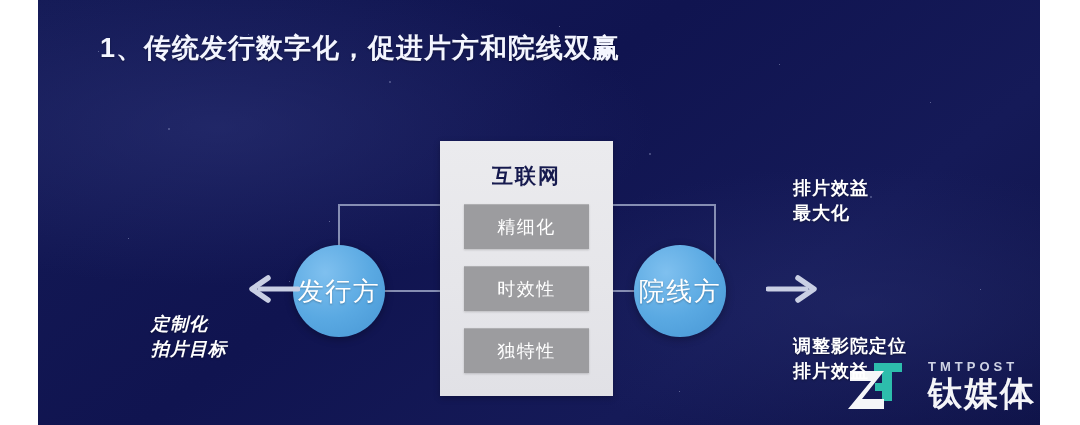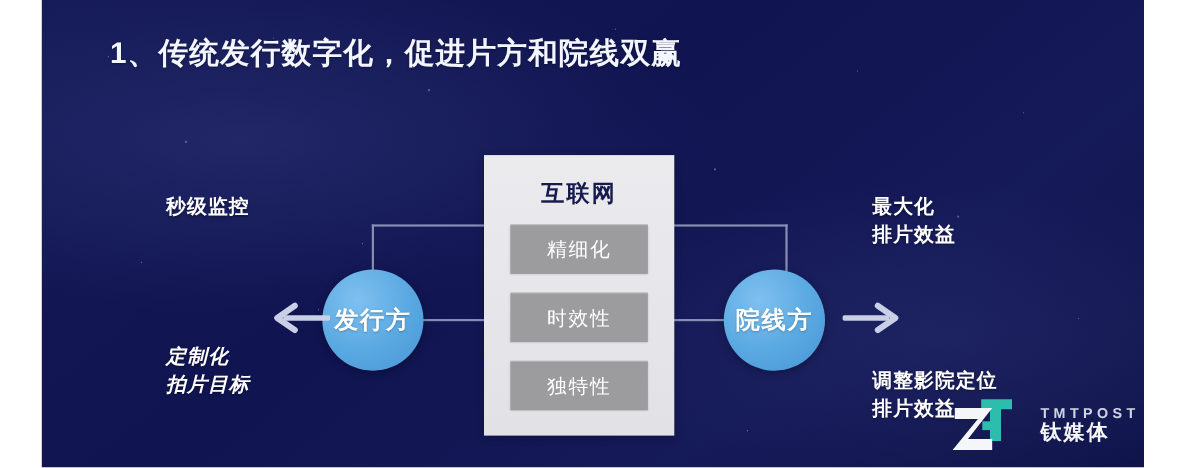--- a/index.html
+++ b/index.html
@@ -128,30 +128,30 @@
   }
 
   
   .circle {
     position: absolute;
     border-radius: 50%;
     display: flex;
     align-items: center;
     justify-content: center;
     color: #ffffff;
-    font-size: 22px;
-    font-weight: 700;
+    font-size: 26px;
+    font-weight: 400;
     letter-spacing: 1.5px;
     z-index: 5;
     background: radial-gradient(circle at 35% 30%, #7fc0ef 0%, #5aa9e2 52%, #4796d4 100%);
     box-shadow: 0 2px 8px rgba(0,0,0,.3);
     text-shadow: 0 1px 2px rgba(0,0,0,.25);
   }
   #circle-left  { left: 255px; top: 245px; width: 92px; height: 92px; }  
-  #circle-right { left: 620px; top: 245px; width: 92px; height: 92px; }  
+  #circle-right { left: 596px; top: 245px; width: 92px; height: 92px; }  
 
   
   .arrow {
     position: absolute;
     z-index: 6;
     width: 54px;
     height: 30px;
   }
   #arrow-left  { left: 208px; top: 274px; }  
   #arrow-right { left: 728px; top: 274px; }  
@@ -192,21 +192,21 @@
   #wm-logo { width: 62px; height: 58px; flex: 0 0 auto; }
   #wm-text { display: flex; flex-direction: column; justify-content: center; }
   #wm-en {
     font-size: 13px;
     letter-spacing: 4px;
     color: #e8ecf8;
     font-weight: 700;
     opacity: .92;
   }
   #wm-cn {
-    font-size: 19px;
+    font-size: 34px;
     font-weight: 700;
     color: #ffffff;
     letter-spacing: 2px;
     line-height: 1.1;
     margin-top: 1px;
   }
 </style>
 </head>
 <body>
 
@@ -257,30 +257,29 @@
     <svg class="arrow" id="arrow-left" viewBox="0 0 54 30">
       <path d="M52 15 H14" stroke="#c9cfe4" stroke-width="5" stroke-linecap="round" fill="none"></path>
       <path d="M22 4 L6 15 L22 26" stroke="#c9cfe4" stroke-width="5.5" stroke-linecap="round" stroke-linejoin="round" fill="none"></path>
     </svg>
     <svg class="arrow" id="arrow-right" viewBox="0 0 54 30">
       <path d="M2 15 H40" stroke="#c9cfe4" stroke-width="5" stroke-linecap="round" fill="none"></path>
       <path d="M32 4 L48 15 L32 26" stroke="#c9cfe4" stroke-width="5.5" stroke-linecap="round" stroke-linejoin="round" fill="none"></path>
     </svg>
 
     <div class="side-label left" id="lab-l1">
-      <div>秒级监控</div>
     </div>
     <div class="side-label left" id="lab-l3">
       <div>定制化</div>
       <div>拍片目标</div>
     </div>
 
     <div class="side-label right" id="lab-r1">
+      <div>排片效益</div>
       <div>最大化</div>
-      <div>排片效益</div>
     </div>
     <div class="side-label right" id="lab-r2">
       <div>调整影院定位</div>
       <div>排片效益</div>
     </div>
 
     <div id="watermark">
       <svg id="wm-logo" viewBox="0 0 62 58">
         <path d="M30 6 H58 L58 15 H48 L48 44 H38 L38 15 H30 Z" fill="#2ec4b0"></path>
         <path d="M6 14 H40 L18 42 H40 L40 52 H4 L27 24 H6 Z" fill="#ffffff"></path>

